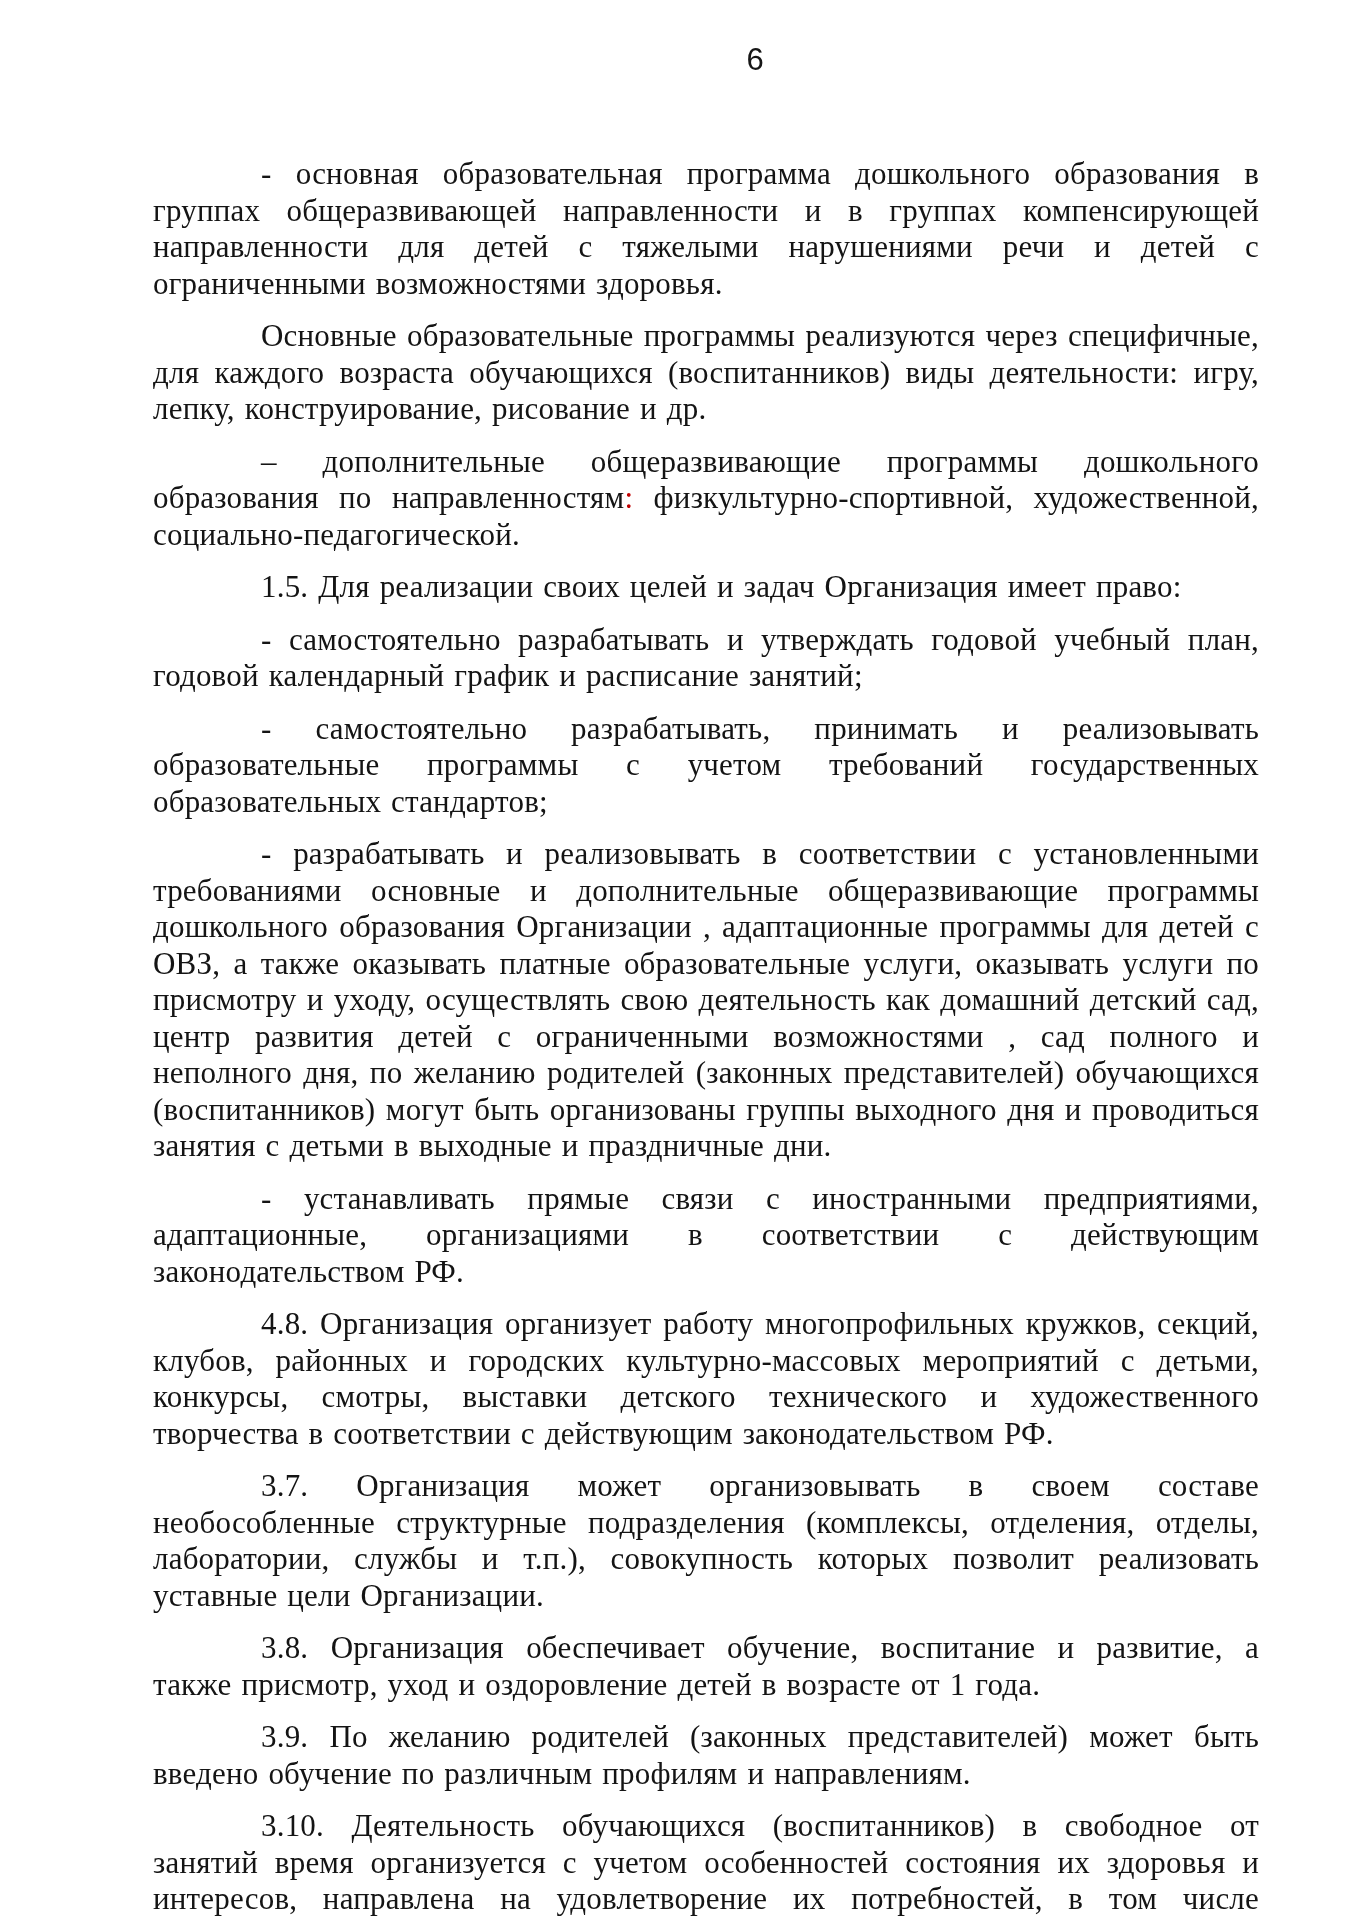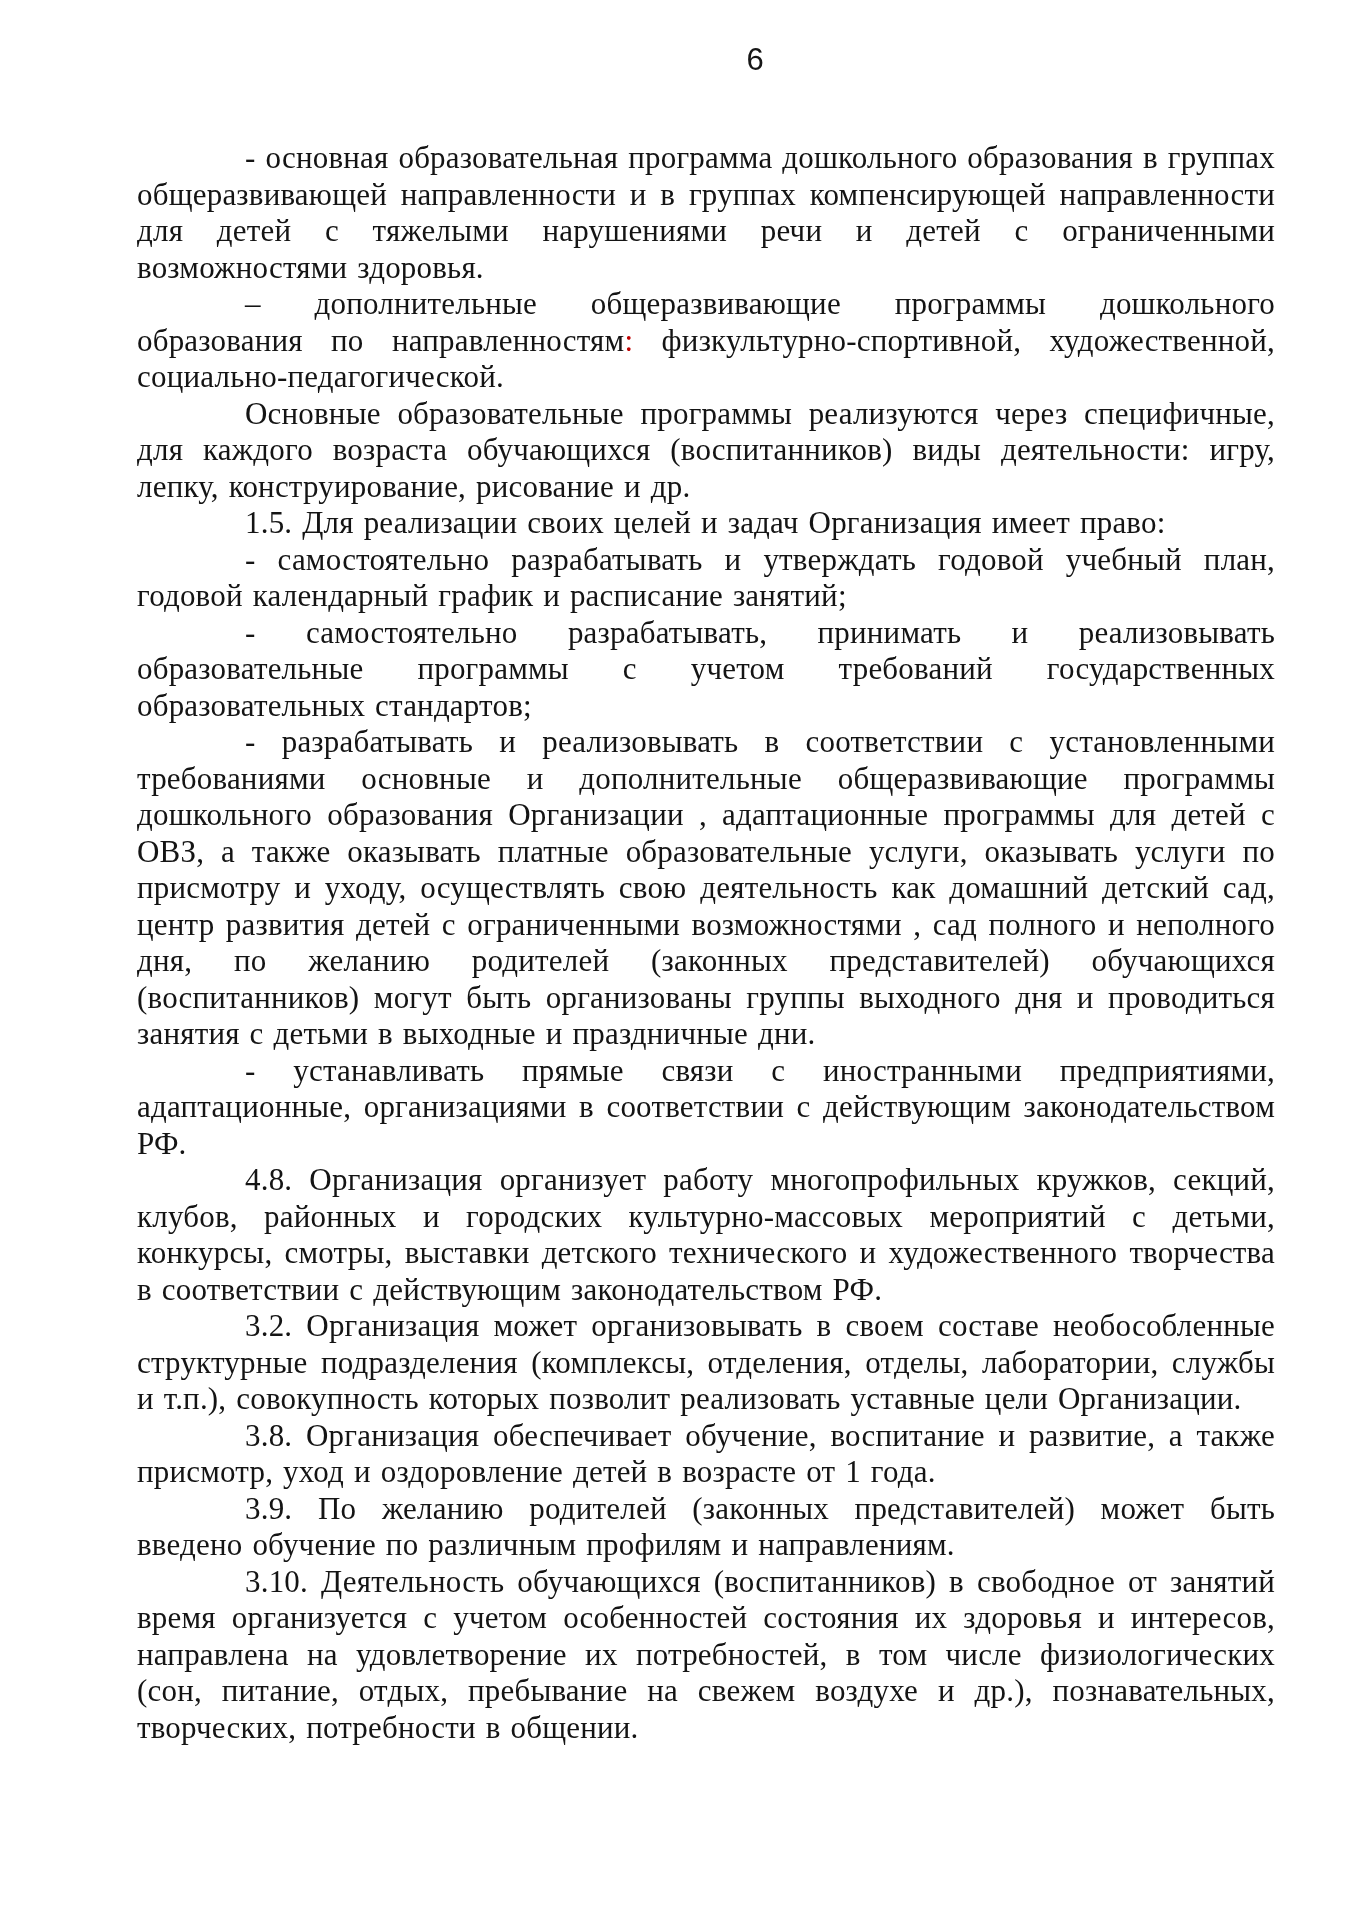--- a/index.html
+++ b/index.html
@@ -30,21 +30,21 @@
     color: #161616;
   }
   .content {
     position: absolute;
     top: 140px;
     left: 137px;
     width: 1138px;
     color: #141414;
   }
   .content p {
-    margin: 0;
+    margin: 16px;
     padding: 0;
     font-size: 31px;
     line-height: 36.5px;
     text-align: justify;
     text-indent: 108px;
     word-spacing: 2px;
     letter-spacing: 0.2px;
   }
   .red-colon {
     color: #c00000;
@@ -54,37 +54,37 @@
 <body>
 
 <div class="page">
 
   <div class="page-number">6</div>
 
   <div class="content">
 
     <p>- основная образовательная программа дошкольного образования в группах общеразвивающей направленности и в группах компенсирующей направленности для детей с тяжелыми нарушениями речи и детей с ограниченными возможностями здоровья.</p>
 
+    <p>Основные образовательные программы реализуются через специфичные, для каждого возраста обучающихся (воспитанников) виды деятельности: игру, лепку, конструирование, рисование и др.</p>
+
     <p><span>– дополнительные общеразвивающие программы дошкольного образования по направленностям</span><span class="red-colon">:</span><span> физкультурно-спортивной, художественной, социально-педагогической.</span></p>
-
-    <p>Основные образовательные программы реализуются через специфичные, для каждого возраста обучающихся (воспитанников) виды деятельности: игру, лепку, конструирование, рисование и др.</p>
 
     <p>1.5. Для реализации своих целей и задач Организация имеет право:</p>
 
     <p>- самостоятельно разрабатывать и утверждать годовой учебный план, годовой календарный график и расписание занятий;</p>
 
     <p>- самостоятельно разрабатывать, принимать и реализовывать образовательные программы с учетом требований государственных образовательных стандартов;</p>
 
     <p>- разрабатывать и реализовывать в соответствии с установленными требованиями основные и дополнительные общеразвивающие программы дошкольного образования Организации , адаптационные программы для детей с ОВЗ, а также оказывать платные образовательные услуги, оказывать услуги по присмотру и уходу, осуществлять свою деятельность как домашний детский сад, центр развития детей с ограниченными возможностями , сад полного и неполного дня, по желанию родителей (законных представителей) обучающихся (воспитанников) могут быть организованы группы выходного дня и проводиться занятия с детьми в выходные и праздничные дни.</p>
 
     <p>- устанавливать прямые связи с иностранными предприятиями, адаптационные, организациями в соответствии с действующим законодательством РФ.</p>
 
     <p>4.8. Организация организует работу многопрофильных кружков, секций, клубов, районных и городских культурно-массовых мероприятий с детьми, конкурсы, смотры, выставки детского технического и художественного творчества в соответствии с действующим законодательством РФ.</p>
 
-    <p>3.2. Организация может организовывать в своем составе необособленные структурные подразделения (комплексы, отделения, отделы, лаборатории, службы и т.п.), совокупность которых позволит реализовать уставные цели Организации.</p>
+    <p>3.7. Организация может организовывать в своем составе необособленные структурные подразделения (комплексы, отделения, отделы, лаборатории, службы и т.п.), совокупность которых позволит реализовать уставные цели Организации.</p>
 
 
     <p>3.8. Организация обеспечивает обучение, воспитание и развитие, а также присмотр, уход и оздоровление детей в возрасте от 1 года.</p>
 
     <p>3.9. По желанию родителей (законных представителей) может быть введено обучение по различным профилям и направлениям.</p>
 
     <p>3.10. Деятельность обучающихся (воспитанников) в свободное от занятий время организуется с учетом особенностей состояния их здоровья и интересов, направлена на удовлетворение их потребностей, в том числе физиологических (сон, питание, отдых, пребывание на свежем воздухе и др.), познавательных, творческих, потребности в общении.</p>
 
   </div>
 </div>

